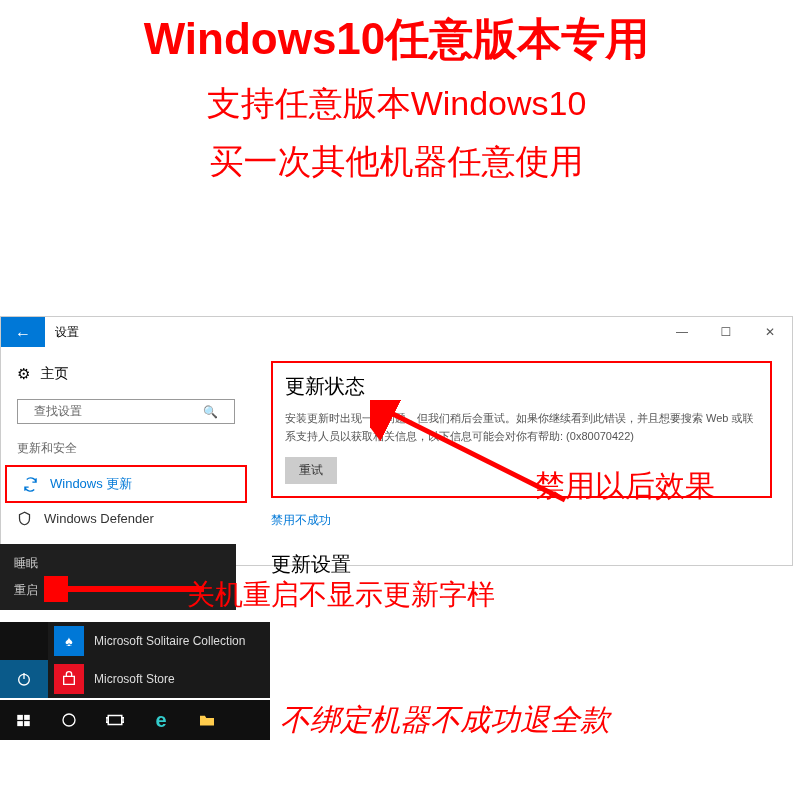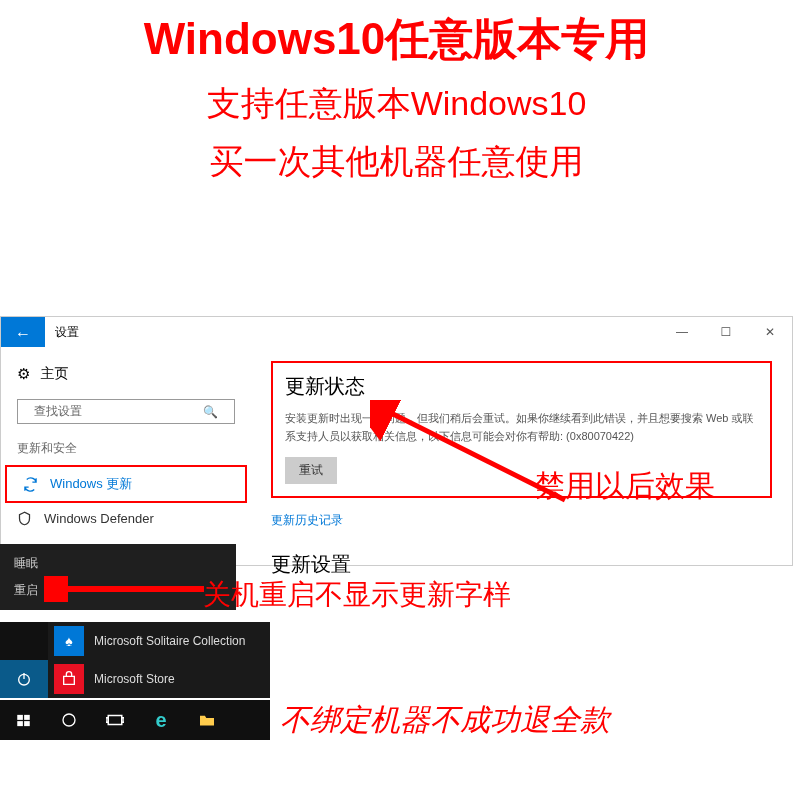--- a/index.html
+++ b/index.html
@@ -31,21 +31,21 @@
 .status-title { font-size: 20px; margin-bottom: 10px; }
 .status-desc { font-size: 11px; color: #555; line-height: 1.6; }
 .retry-btn { margin-top: 12px; background: #ccc; border: none; padding: 5px 14px; font-size: 12px; color: #333; }
 .history-link { margin-top: 14px; font-size: 12px; color: #0078d7; }
 .update-settings-title { margin-top: 22px; font-size: 20px; }
 .annotation-disable { position: absolute; left: 535px; top: 466px; color: #ff0000; font-size: 30px; }
 .arrow1 { position: absolute; left: 370px; top: 400px; pointer-events: none; }
 .power-menu { position: absolute; left: 0; top: 544px; width: 236px; background: #1f1f1f; color: #ccc; font-size: 12px; padding: 6px 0; }
 .power-item { padding: 5px 14px; }
 .power-item.shutdown { color: #fff; }
-.annotation-shutdown { position: absolute; left: 203px; top: 576px; color: #ff0000; font-size: 28px; }
+.annotation-shutdown { position: absolute; left: 187px; top: 576px; color: #ff0000; font-size: 28px; }
 .arrow2 { position: absolute; left: 44px; top: 576px; pointer-events: none; }
 .start-area { position: absolute; left: 0; top: 622px; width: 270px; background: #1a1a1a; }
 .start-tile-row { display: flex; align-items: center; padding: 4px 0 4px 54px; gap: 10px; color: #ddd; font-size: 12px; }
 .tile { width: 30px; height: 30px; background: #0078d7; display: flex; align-items: center; justify-content: center; color: #fff; font-size: 14px; }
 .tile.store { background: #e81123; }
 .start-left-col { position: absolute; left: 0; top: 0; width: 48px; height: 100%; background: #111; display: flex; flex-direction: column; justify-content: flex-end; align-items: center; }
 .power-icon-btn { width: 48px; height: 38px; display: flex; align-items: center; justify-content: center; color: #fff; background: #0a5a8a; }
 .taskbar { position: absolute; left: 0; top: 700px; width: 270px; height: 40px; background: #101010; display: flex; align-items: center; }
 .task-btn { width: 46px; height: 40px; display: flex; align-items: center; justify-content: center; color: #fff; font-size: 16px; }
 .task-btn.start { font-size: 15px; }
@@ -106,21 +106,21 @@
         </span>
         <span>Windows Defender</span>
       </div>
     </div>
     <div class="content">
       <div class="status-panel">
         <div class="status-title">更新状态</div>
         <div class="status-desc">安装更新时出现一些问题，但我们稍后会重试。如果你继续看到此错误，并且想要搜索 Web 或联系支持人员以获取相关信息，以下信息可能会对你有帮助: (0x80070422)</div>
         <button class="retry-btn">重试</button>
       </div>
-      <div class="history-link">更新历史记录</div>
+      <div class="history-link">禁用不成功</div>
       <div class="update-settings-title">更新设置</div>
     </div>
   </div>
 </div>
 
 <svg class="arrow1" width="210" height="110">
   <defs>
       <marker id="ah1" markerWidth="12" markerHeight="12" refX="2" refY="6" orient="auto">
         <path d="M0,0 L12,6 L0,12 z" fill="#ff0000"></path>
       </marker>

